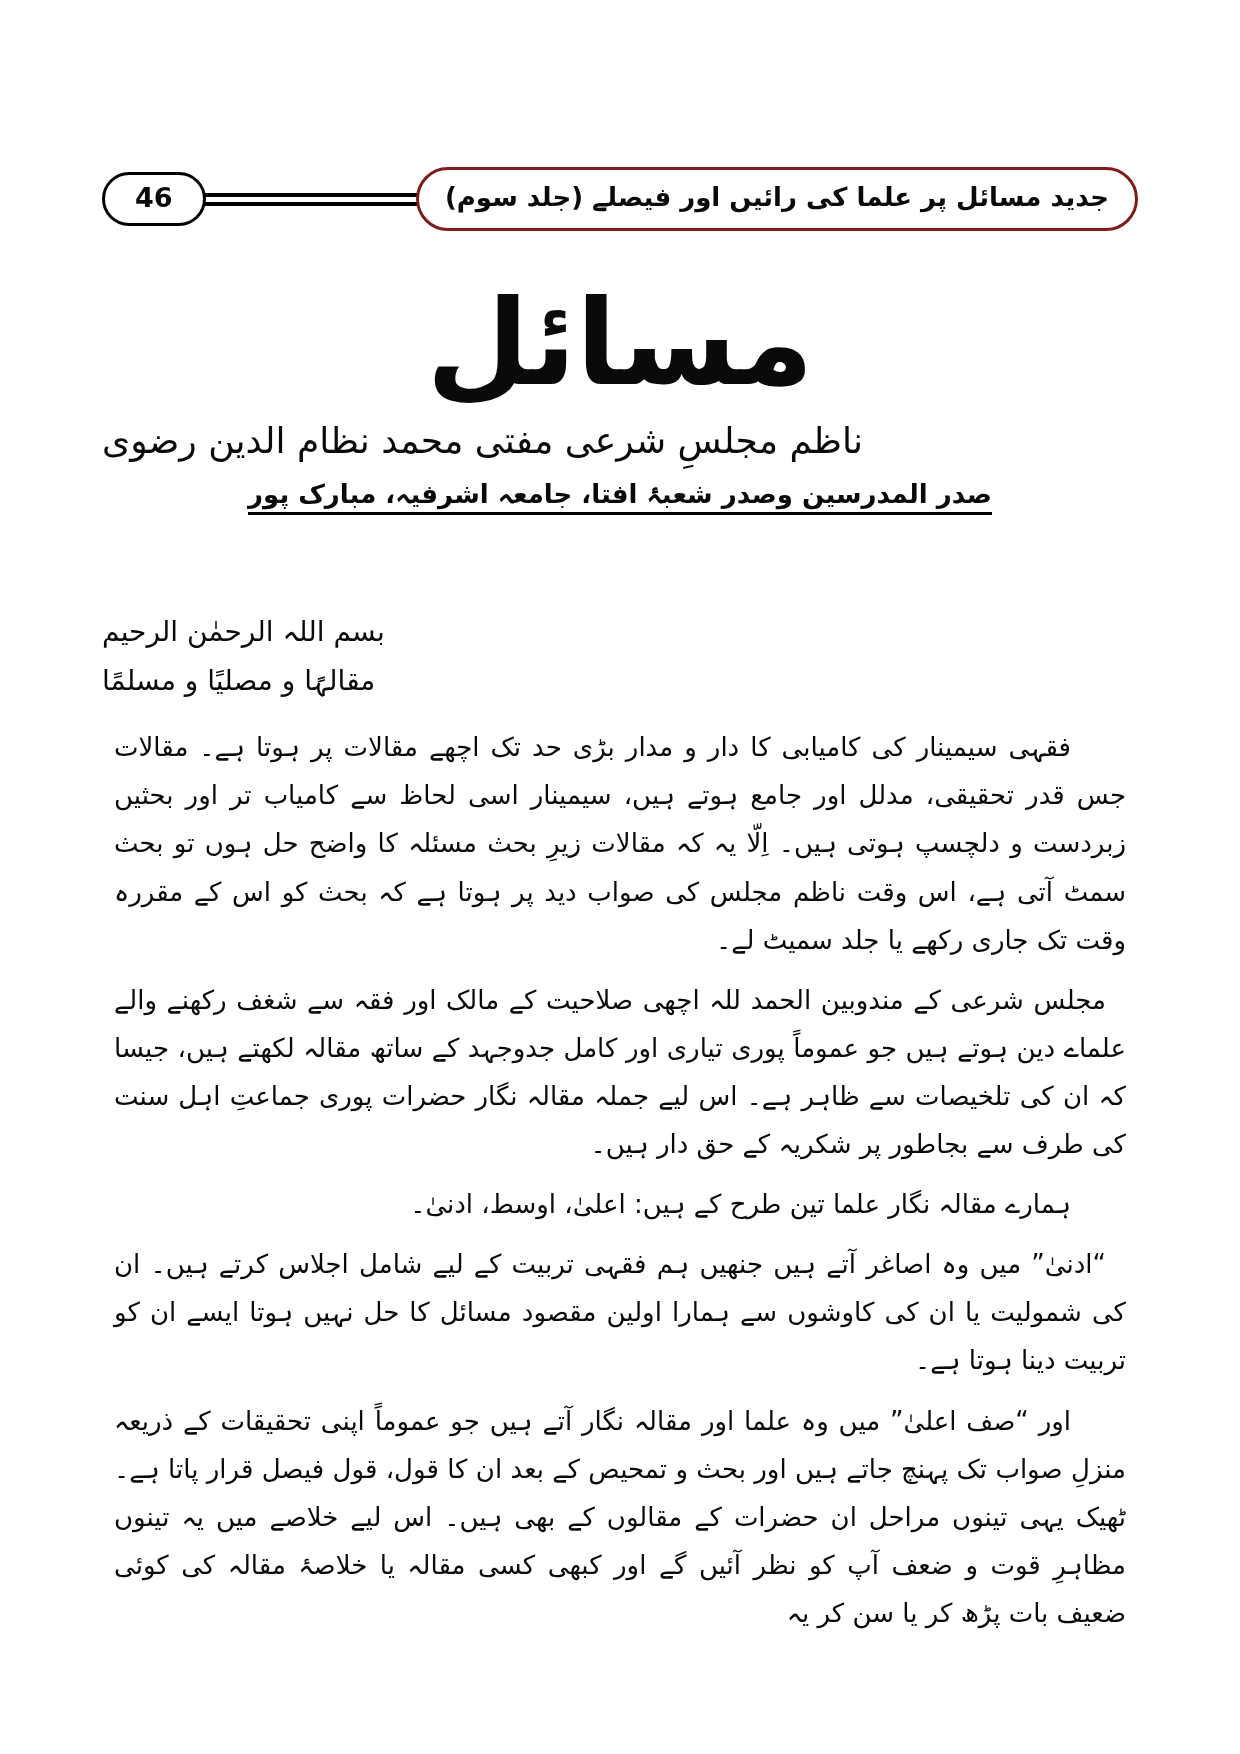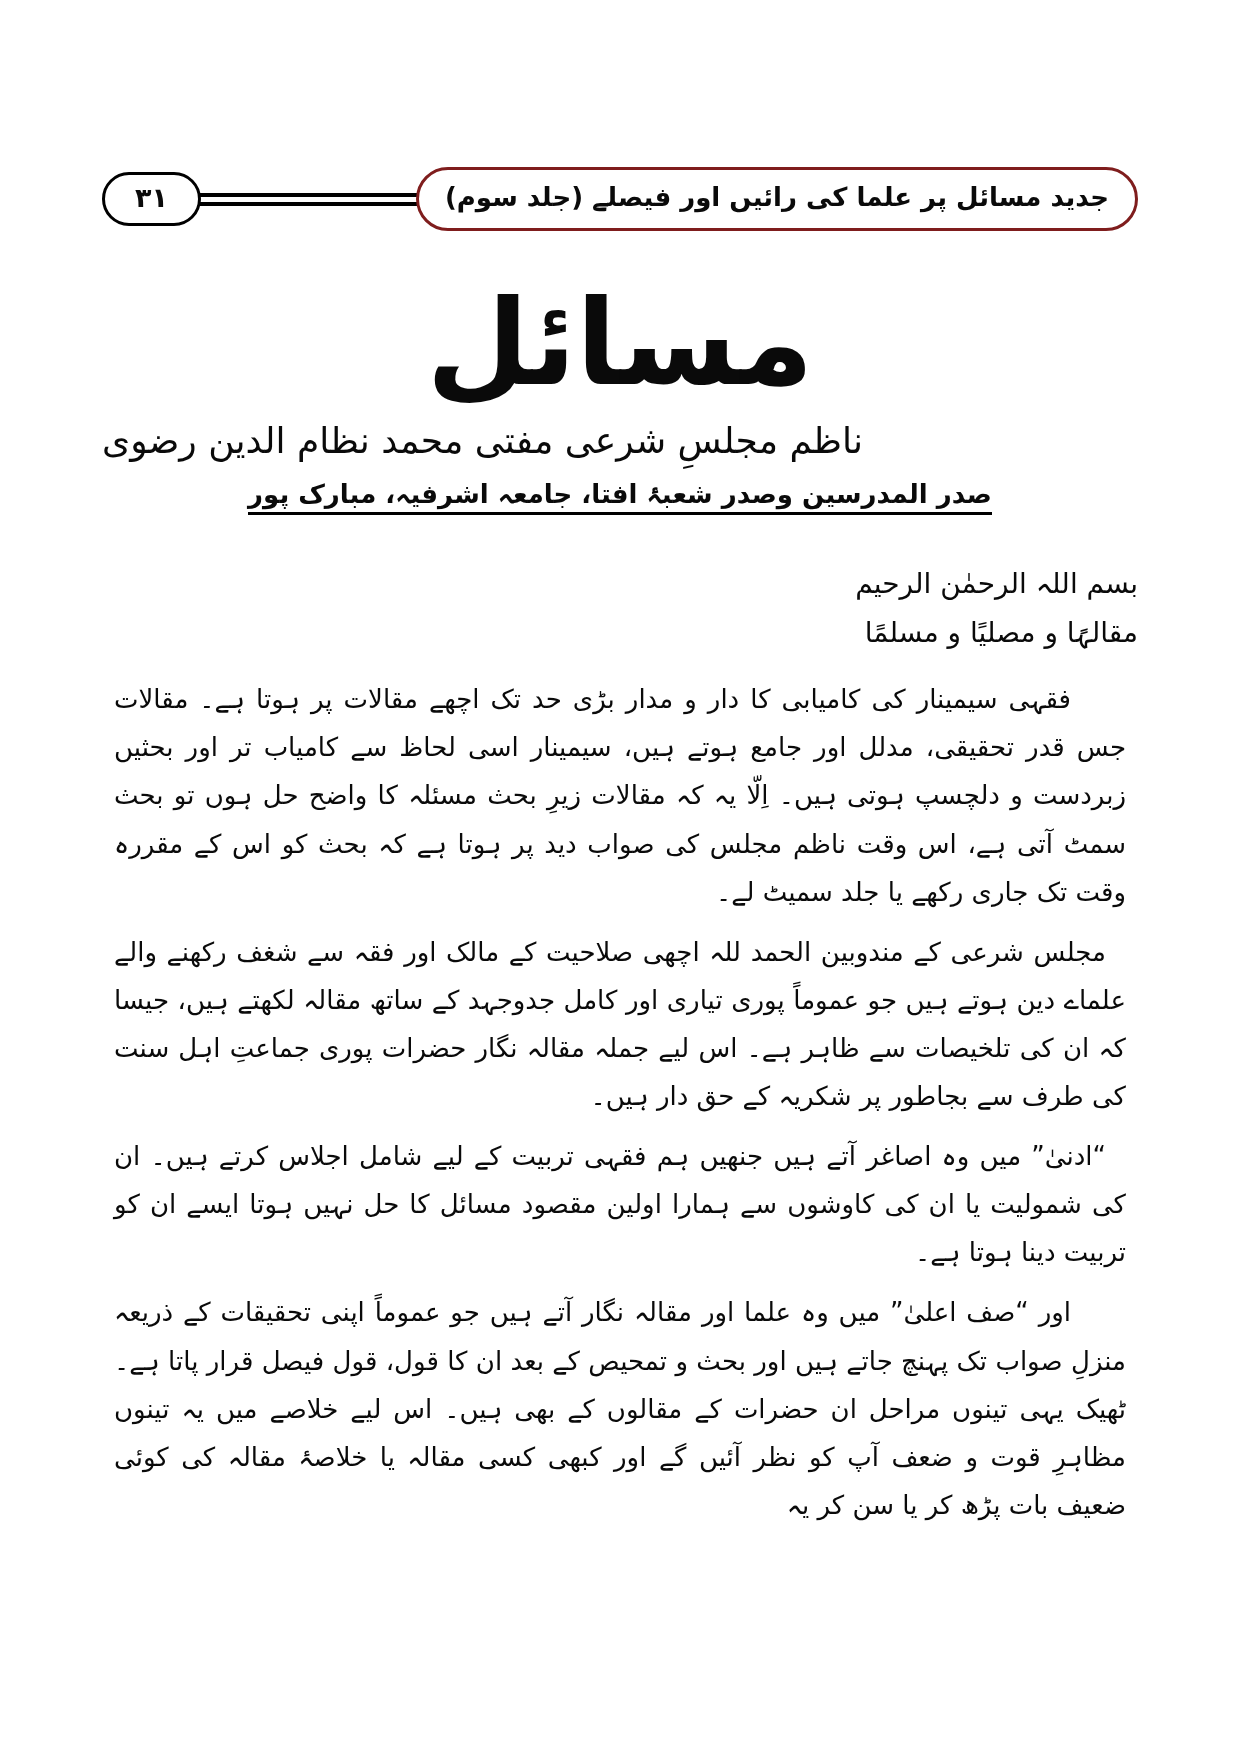--- a/index.html
+++ b/index.html
@@ -86,22 +86,22 @@
     display: inline-block;
     font-size: 26px;
     font-weight: bold;
     padding-bottom: 0;
     border-bottom: 3px solid #000;
     line-height: 1.3;
   }
 
   
   .invocation {
-    margin-top: 44px;
-    text-align: right;
+    margin-top: 92px;
+    text-align: left;
   }
   .bismillah-line,
   .hamd-line {
     font-size: 28px;
     line-height: 1.75;
   }
 
   
   .body-text {
     margin-top: 18px;
@@ -116,38 +116,39 @@
   }
   .indent-lg { text-indent: 55px; }
   .indent-sm { text-indent: 20px; }
 </style>
 </head>
 <body>
 
 <div class="page">
 
   <div class="running-header">
-    <div class="page-num-badge">۳۱</div>
+    <div class="page-num-badge">46</div>
     <div class="header-rule"></div>
     <div class="title-cartouche">جدید مسائل پر علما کی رائیں اور فیصلے (جلد سوم)</div>
   </div>
 
   <div class="main-title">مسائل</div>
 
   <div class="author-line">ناظم مجلسِ شرعی مفتی محمد نظام الدین رضوی</div>
 
   <div class="designation-wrap">
     <span class="designation-line">صدر المدرسین وصدر شعبۂ افتا، جامعہ اشرفیہ، مبارک پور</span>
   </div>
 
   <div class="invocation">
     <div class="bismillah-line">بسم اللہ الرحمٰن الرحیم</div>
     <div class="hamd-line">مقالہًا و مصلیًا و مسلمًا</div>
   </div>
 
   <div class="body-text">
     <p class="indent-lg">فقہی سیمینار کی کامیابی کا دار و مدار بڑی حد تک اچھے مقالات پر ہوتا ہے۔ مقالات جس قدر تحقیقی، مدلل اور جامع ہوتے ہیں، سیمینار اسی لحاظ سے کامیاب تر اور بحثیں زبردست و دلچسپ ہوتی ہیں۔ اِلّا یہ کہ مقالات زیرِ بحث مسئلہ کا واضح حل ہوں تو بحث سمٹ آتی ہے، اس وقت ناظم مجلس کی صواب دید پر ہوتا ہے کہ بحث کو اس کے مقررہ وقت تک جاری رکھے یا جلد سمیٹ لے۔</p>
     <p class="indent-sm">مجلس شرعی کے مندوبین الحمد للہ اچھی صلاحیت کے مالک اور فقہ سے شغف رکھنے والے علماے دین ہوتے ہیں جو عموماً پوری تیاری اور کامل جدوجہد کے ساتھ مقالہ لکھتے ہیں، جیسا کہ ان کی تلخیصات سے ظاہر ہے۔ اس لیے جملہ مقالہ نگار حضرات پوری جماعتِ اہل سنت کی طرف سے بجاطور پر شکریہ کے حق دار ہیں۔</p>
+    <p class="indent-lg">ہمارے مقالہ نگار علما تین طرح کے ہیں: اعلیٰ، اوسط، ادنیٰ۔</p>
     <p class="indent-sm">“ادنیٰ” میں وہ اصاغر آتے ہیں جنھیں ہم فقہی تربیت کے لیے شامل اجلاس کرتے ہیں۔ ان کی شمولیت یا ان کی کاوشوں سے ہمارا اولین مقصود مسائل کا حل نہیں ہوتا ایسے ان کو تربیت دینا ہوتا ہے۔</p>
     <p class="indent-lg">اور “صف اعلیٰ” میں وہ علما اور مقالہ نگار آتے ہیں جو عموماً اپنی تحقیقات کے ذریعہ منزلِ صواب تک پہنچ جاتے ہیں اور بحث و تمحیص کے بعد ان کا قول، قول فیصل قرار پاتا ہے۔ ٹھیک یہی تینوں مراحل ان حضرات کے مقالوں کے بھی ہیں۔ اس لیے خلاصے میں یہ تینوں مظاہرِ قوت و ضعف آپ کو نظر آئیں گے اور کبھی کسی مقالہ یا خلاصۂ مقالہ کی کوئی ضعیف بات پڑھ کر یا سن کر یہ</p>
   </div>
 
 </div>
 
 </body></html>

